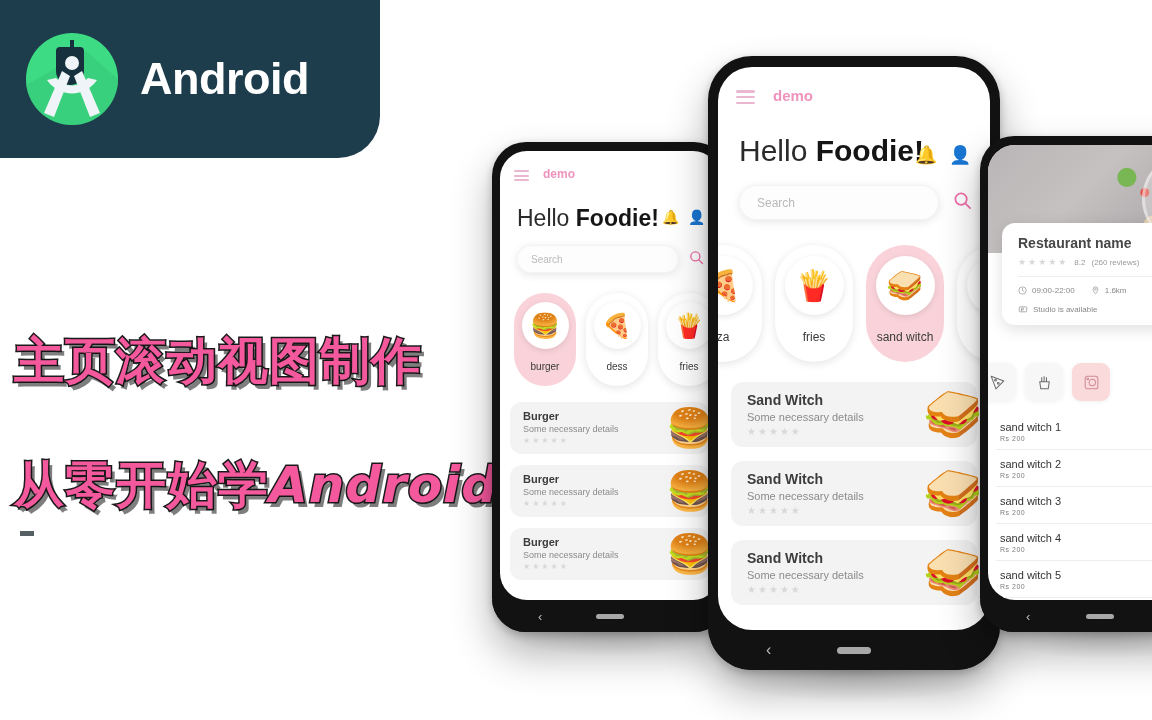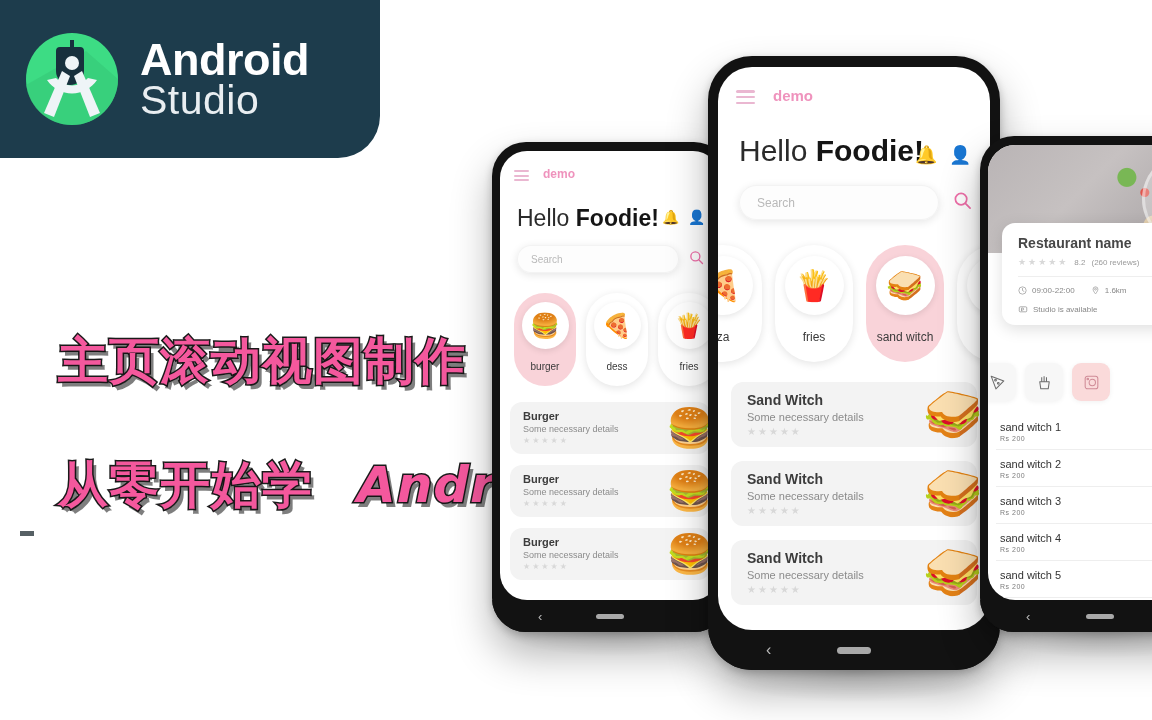--- a/index.html
+++ b/index.html
@@ -29,21 +29,20 @@
   #cn-line-1 { top: 328px; }
   #cn-line-2 { top: 452px; }
   .cn-txt {
     font-family: "DejaVu Sans", sans-serif;
     font-size: 50px; font-weight: bold;
     color: #f4589d;
     -webkit-text-stroke: 3px #1a1a1a;
     paint-order: stroke fill;
     text-shadow: 4px 5px 0 rgba(20,20,20,0.55);
     letter-spacing: 1px;
-    margin-left: 44px;
   }
   .cn-txt.italic { font-style: italic; }
   #bg-dash {
     position: absolute; left: 20px; top: 531px;
     width: 14px; height: 5px; background: #384449;
     opacity: .85;
   }
   .bg-ghost {
     position: absolute; color: #f4f6f7; font-size: 13px;
     letter-spacing: 1px; white-space: nowrap; user-select: none;
@@ -229,21 +228,20 @@
       <path d="M4 56 A46 46 0 0 0 50 96 A46 46 0 0 0 96 50 L64 22 Z" fill="#35c777" opacity="0.55"></path>
       <path d="M42 18 h6 v-7 h4 v7 h6 a4 4 0 0 1 4 4 v20 a14 14 0 0 1 -28 0 v-20 a4 4 0 0 1 4 -4 z" fill="#17303d"></path>
       <circle cx="50" cy="34" r="7" fill="#eef4f7"></circle>
       <path d="M22 84 L40 42 l8 5 l-16 41 z" fill="#eef4f7"></path>
       <path d="M78 84 L60 42 l-8 5 l16 41 z" fill="#eef4f7"></path>
       <path d="M25 51 a30 30 0 0 0 50 0 l-9 -2 a21 21 0 0 1 -32 0 z" fill="#eef4f7"></path>
     </svg>
   </div>
   <div id="as-text">
     <span class="as-line1">Android</span>
-    <span class="as-line2">Studio</span>
   </div>
 </div>
 
 <div class="cn-row" id="cn-line-1">
   <span class="cn-txt">主页滚动视图制作</span>
 </div>
 <div class="cn-row" id="cn-line-2">
   <span class="cn-txt">从零开始学</span><span class="cn-txt italic">Android</span>
 </div>
 <div id="bg-dash"></div>

